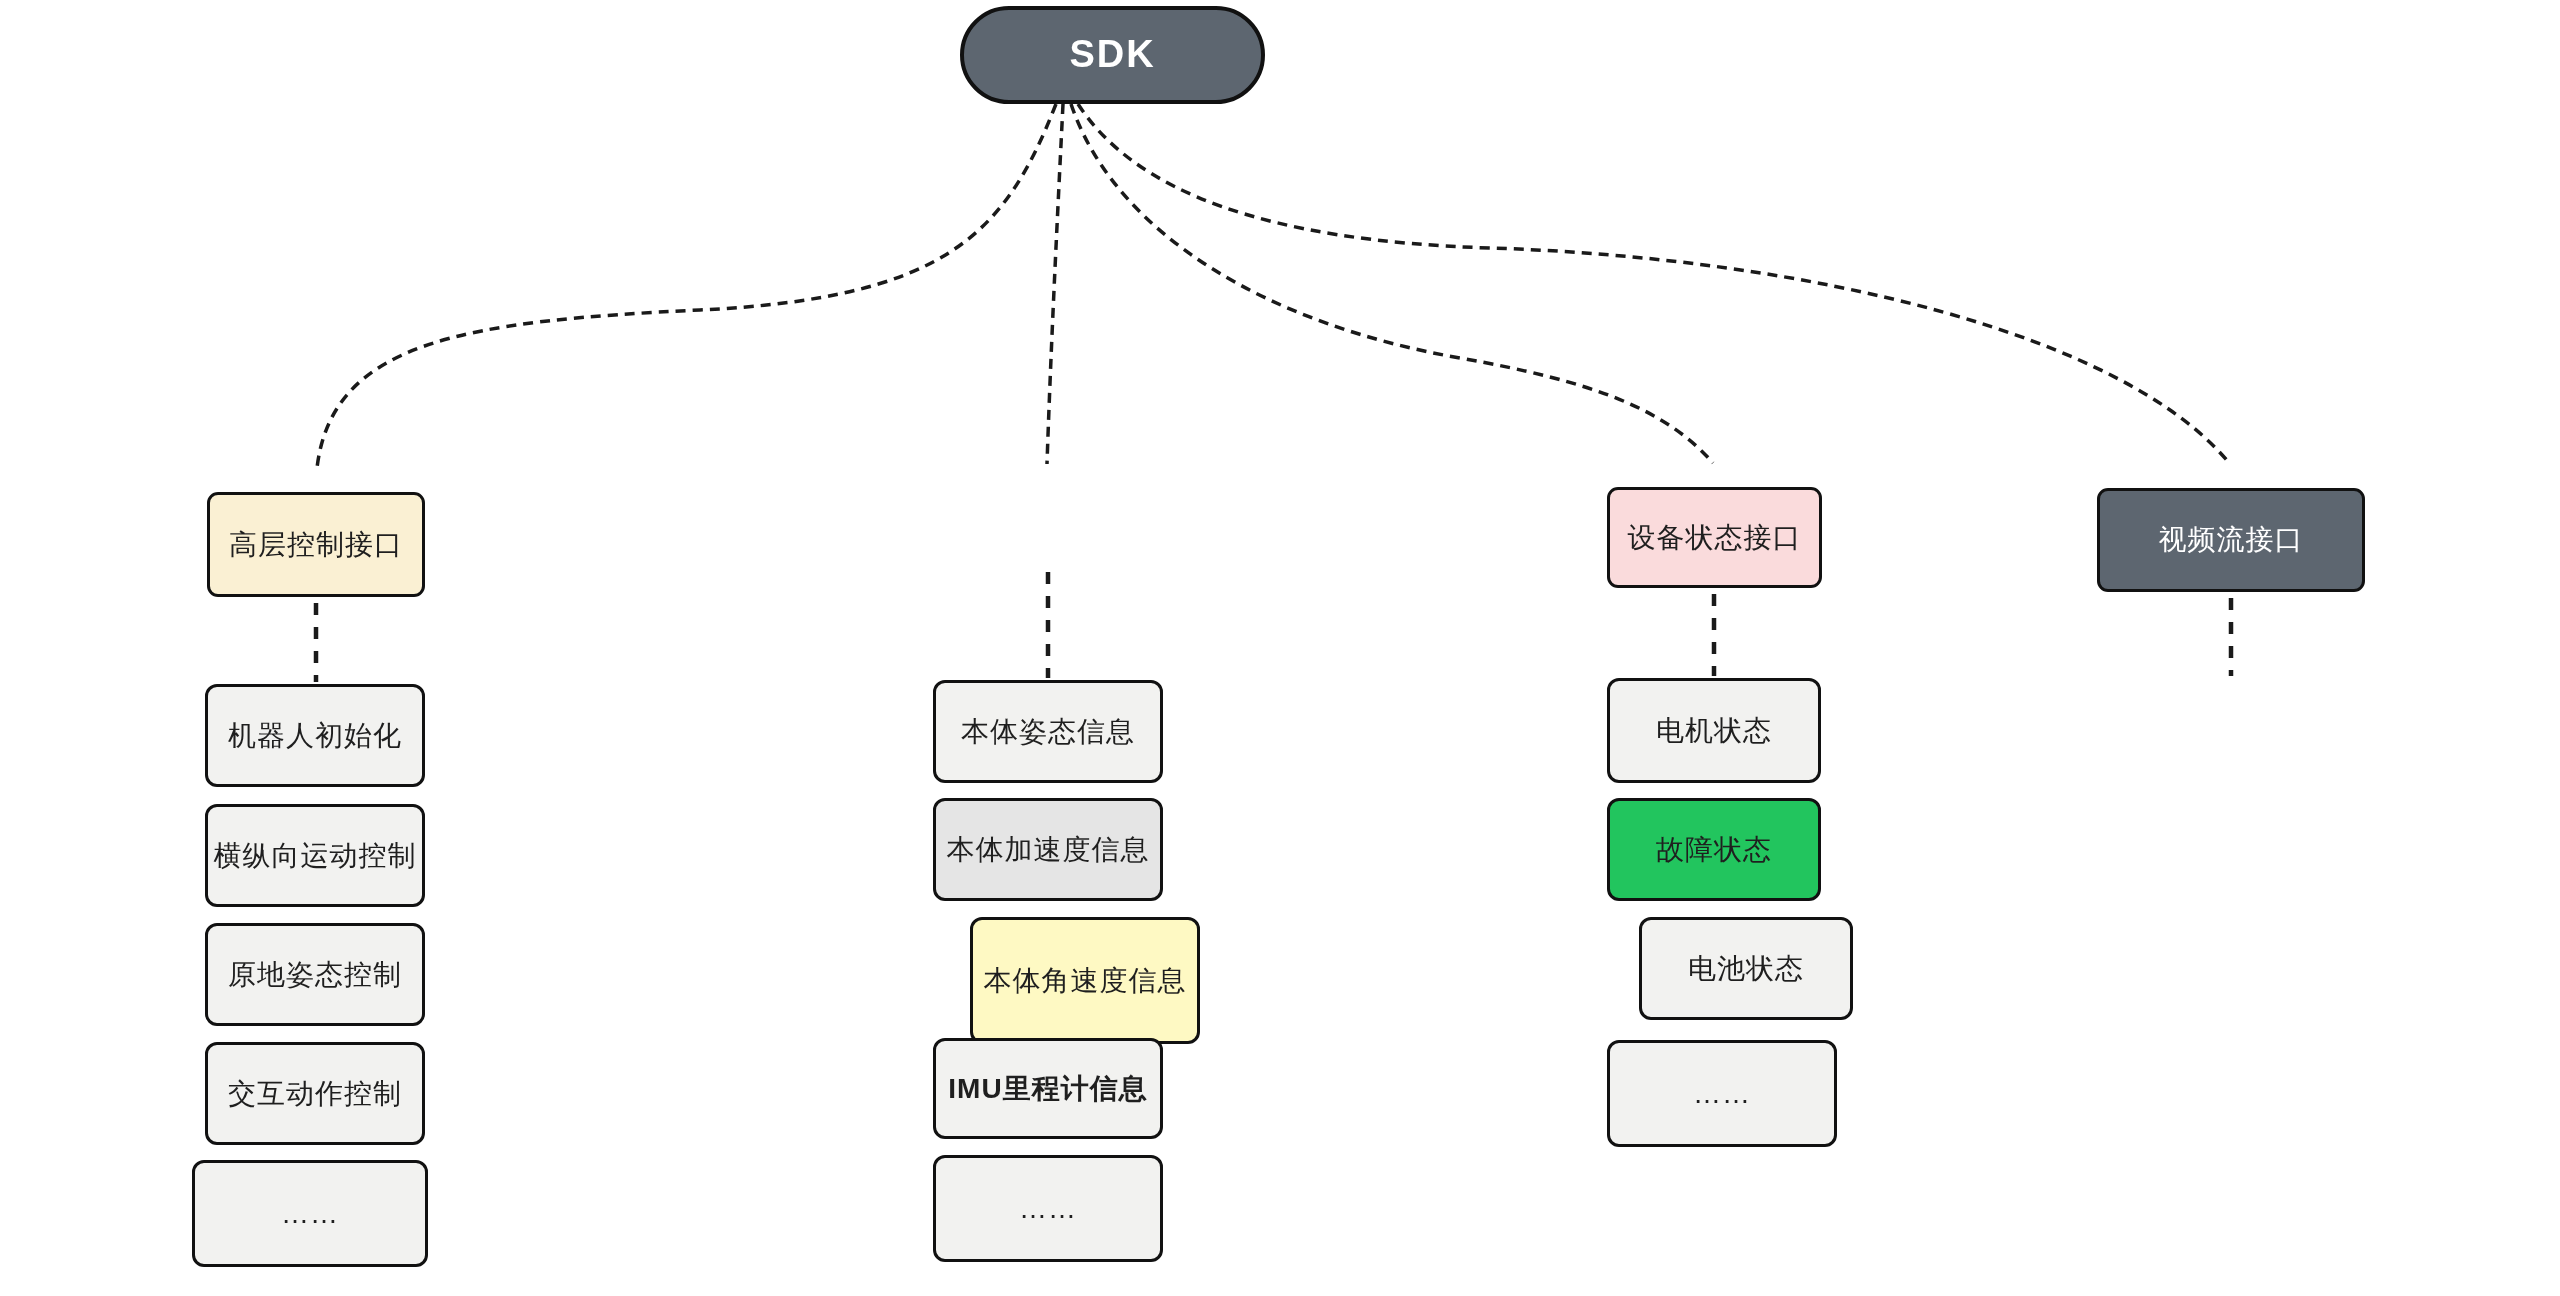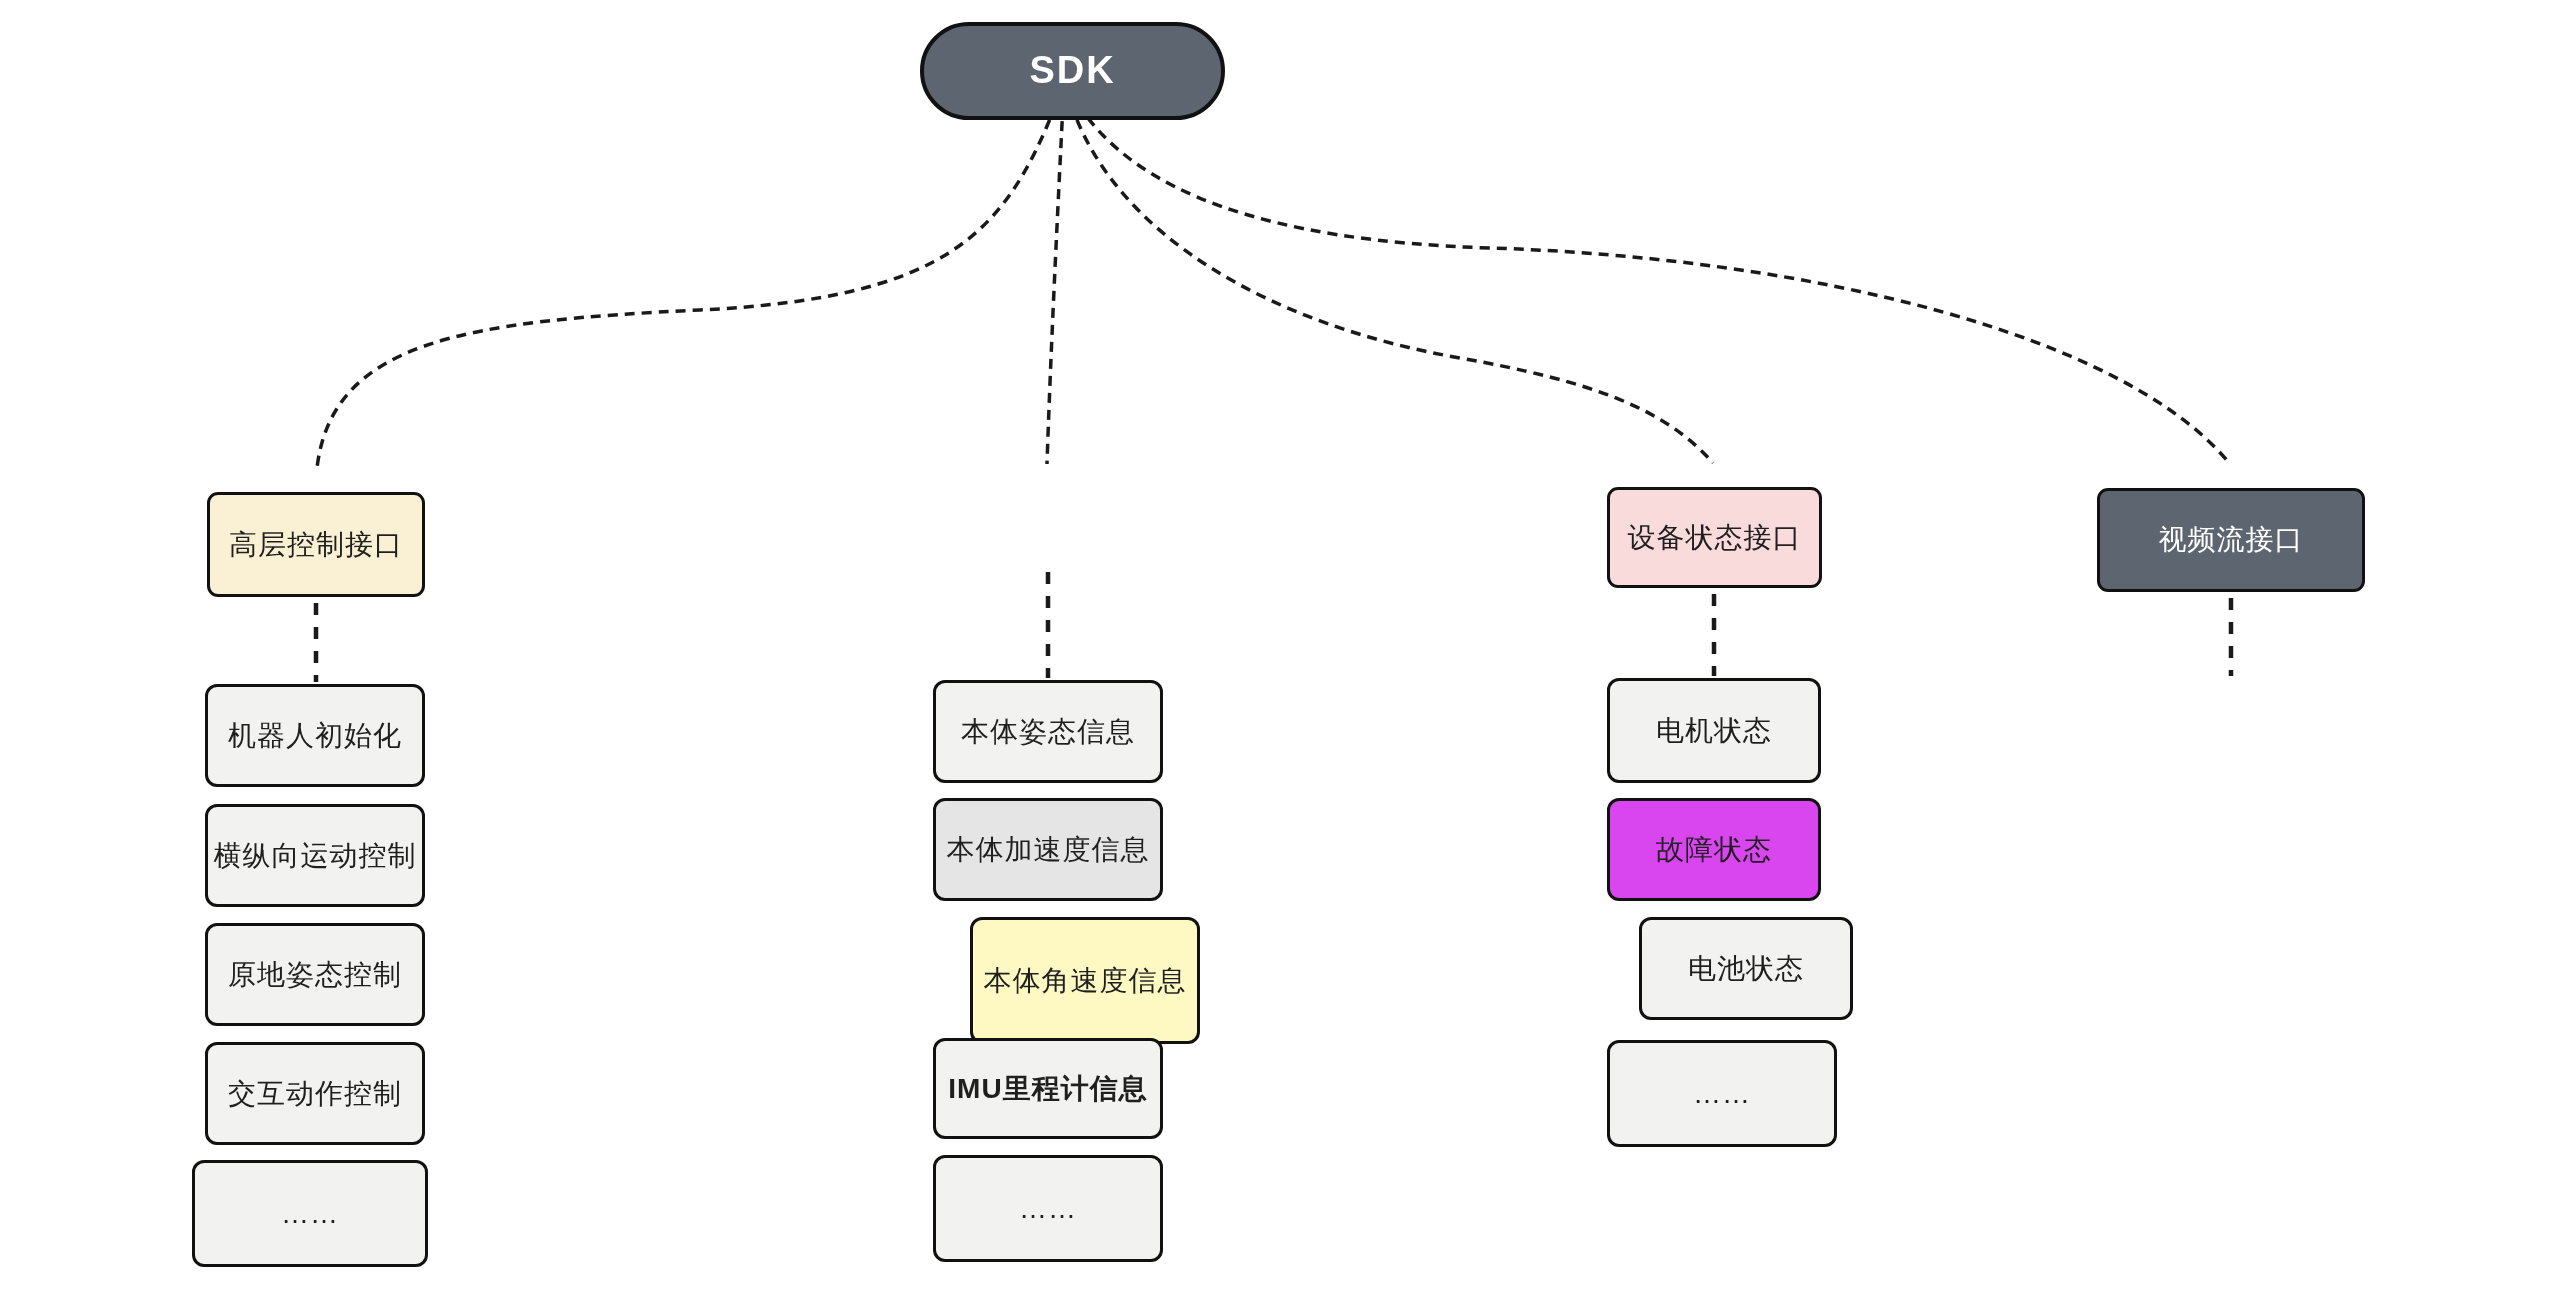--- a/index.html
+++ b/index.html
@@ -75,36 +75,36 @@
     <path class="curve" d="M 1056 104 C 1005 235, 945 298, 700 310 C 468 321, 332 340, 317 468"></path>
     <path class="curve" d="M 1063 104 C 1057 225, 1051 345, 1047 464"></path>
     <path class="curve" d="M 1071 104 C 1115 235, 1270 325, 1460 358 C 1590 381, 1665 408, 1713 463"></path>
     <path class="curve" d="M 1078 104 C 1135 192, 1266 241, 1490 248 C 1810 258, 2125 335, 2230 464"></path>
     <path class="vert" d="M 316 579 L 316 682"></path>
     <path class="vert" d="M 1048 572 L 1048 678"></path>
     <path class="vert" d="M 1714 570 L 1714 676"></path>
     <path class="vert" d="M 2231 574 L 2231 676"></path>
   </svg>
 
-  <div class="node root-pill" style="left: 920px; top: 6px; width: 305px; height: 98px; background: rgb(93, 102, 112); color: rgb(255, 255, 255); margin-top: 16px;">SDK</div>
+  <div class="node root-pill" style="left: 960px; top: 6px; width: 305px; height: 98px; background: rgb(93, 102, 112); color: rgb(255, 255, 255);">SDK</div>
 
   <div class="node header" style="left: 207px; top: 472px; width: 218px; height: 105px; background: rgb(250, 240, 211); color: rgb(31, 31, 31);">高层控制接口</div>
   <div class="node child" style="left: 205px; top: 684px; width: 220px; height: 103px; background: rgb(242, 242, 240);">机器人初始化</div>
   <div class="node child" style="left: 205px; top: 804px; width: 220px; height: 103px; background: rgb(242, 242, 240);">横纵向运动控制</div>
   <div class="node child" style="left: 205px; top: 923px; width: 220px; height: 103px; background: rgb(242, 242, 240);">原地姿态控制</div>
   <div class="node child" style="left: 205px; top: 1042px; width: 220px; height: 103px; background: rgb(242, 242, 240);">交互动作控制</div>
   <div class="node child" style="left: 192px; top: 1160px; width: 236px; height: 107px; background: rgb(242, 242, 240);">……</div>
 
   <div class="node child" style="left: 933px; top: 680px; width: 230px; height: 103px; background: rgb(242, 242, 240);">本体姿态信息</div>
   <div class="node child" style="left: 933px; top: 798px; width: 230px; height: 103px; background: #e5e5e5;">本体加速度信息</div>
   <div class="node child" style="left: 970px; top: 917px; width: 230px; height: 127px; background: #fef9c3;">本体角速度信息</div>
   <div class="node child" style="left: 933px; top: 1038px; width: 230px; height: 101px; background: rgb(242, 242, 240); font-weight: bold;">IMU里程计信息</div>
   <div class="node child" style="left: 933px; top: 1155px; width: 230px; height: 107px; background: rgb(242, 242, 240);">……</div>
 
   <div class="node header" style="left: 1607px; top: 467px; width: 215px; height: 101px; background: rgb(250, 219, 220); color: rgb(31, 31, 31);">设备状态接口</div>
   <div class="node child" style="left: 1607px; top: 678px; width: 214px; height: 105px; background: rgb(242, 242, 240);">电机状态</div>
-  <div class="node child" style="left: 1607px; top: 798px; width: 214px; height: 103px; background: #d946ef;">故障状态</div>
+  <div class="node child" style="left: 1607px; top: 798px; width: 214px; height: 103px; background: #22c55e;">故障状态</div>
   <div class="node child" style="left: 1607px; top: 917px; width: 214px; height: 103px; background: rgb(242, 242, 240); margin-left: 32px;">电池状态</div>
   <div class="node child" style="left: 1607px; top: 1040px; width: 230px; height: 107px; background: rgb(242, 242, 240);">……</div>
 
   <div class="node header" style="left: 2097px; top: 468px; width: 268px; height: 104px; background: rgb(93, 102, 112); color: rgb(255, 255, 255);">视频流接口</div>
 
 </div>
 
 </body></html>

